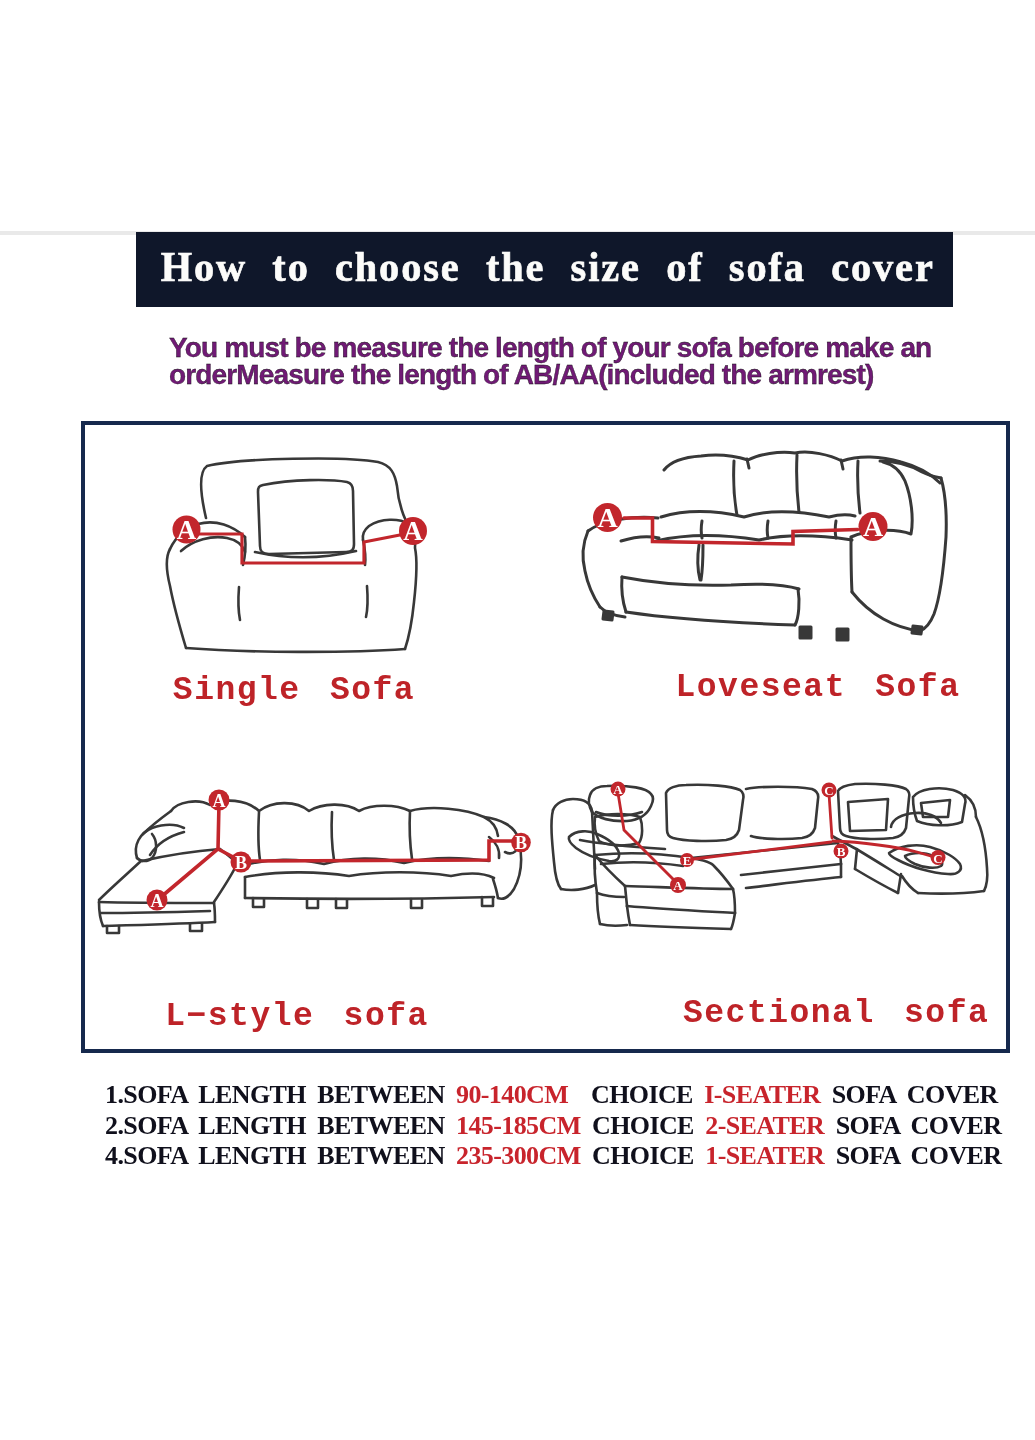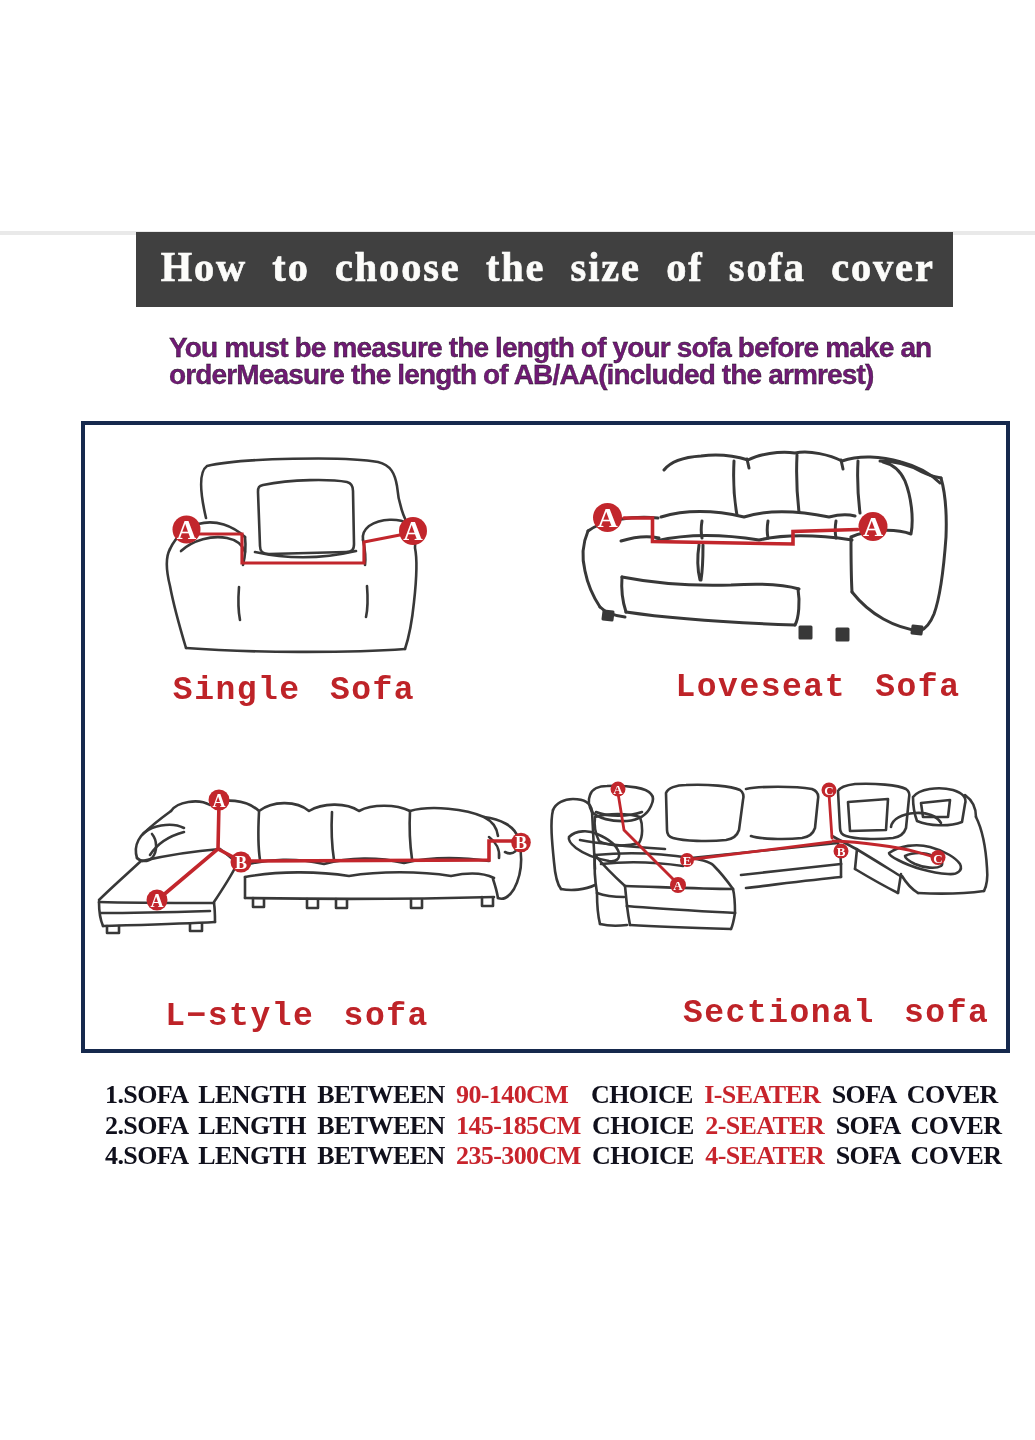--- a/index.html
+++ b/index.html
@@ -1,20 +1,20 @@
 <!DOCTYPE html>
 <html><head>
 <meta charset="utf-8">
 <style>
   html,body{margin:0;padding:0;background:#fff;}
   body{width:1035px;height:1440px;position:relative;overflow:hidden;
        font-family:"Liberation Sans",sans-serif;}
   .abs{position:absolute;}
   #topline{left:0;top:231px;width:1035px;height:4px;background:#e9e9e9;}
-  #banner{left:136px;top:232px;width:817px;height:75px;background:#404040;
+  #banner{left:136px;top:232px;width:817px;height:75px;background:#0f172a;
       color:#fcfcfa;font-family:"Liberation Serif",serif;font-weight:bold;
       font-size:42.5px;line-height:70px;
       -webkit-text-stroke:0.7px #fcfcfa;text-align:center;
       letter-spacing:2px;word-spacing:14px;white-space:nowrap;}
   #banner span{display:inline-block;text-indent:4px;transform:scaleX(0.949);transform-origin:center;}
   #subtitle{left:169px;top:334px;width:860px;color:#701a75;font-weight:bold;
       -webkit-text-stroke:0.35px #0c0c0c;
       font-size:28px;line-height:27px;letter-spacing:-0.85px;white-space:nowrap;}
   #bigbox{left:81px;top:421px;width:929px;height:632px;border:4px solid #16294d;
       box-sizing:border-box;}
@@ -208,14 +208,14 @@
     <text x="938" y="862.5" font-size="13" fill="#fff">C</text>
   </g>
 </svg>
 <div class="abs cap" id="cap1">Single Sofa</div>
 <div class="abs cap" id="cap2">Loveseat Sofa</div>
 <div class="abs cap" id="cap3">L−style sofa</div>
 <div class="abs cap" id="cap4">Sectional sofa</div>
 <div class="abs" id="list">
 <div>1.SOFA LENGTH BETWEEN <span class="r">90-140CM</span> &nbsp;CHOICE <span class="r">I-SEATER</span> SOFA COVER</div>
 <div>2.SOFA LENGTH BETWEEN <span class="r">145-185CM</span> CHOICE <span class="r">2-SEATER</span> SOFA COVER</div>
-<div>4.SOFA LENGTH BETWEEN <span class="r">235-300CM</span> CHOICE <span class="r">4-SEATER</span> SOFA COVER</div>
+<div>4.SOFA LENGTH BETWEEN <span class="r">235-300CM</span> CHOICE <span class="r">1-SEATER</span> SOFA COVER</div>
 </div>
 
 </body></html>

